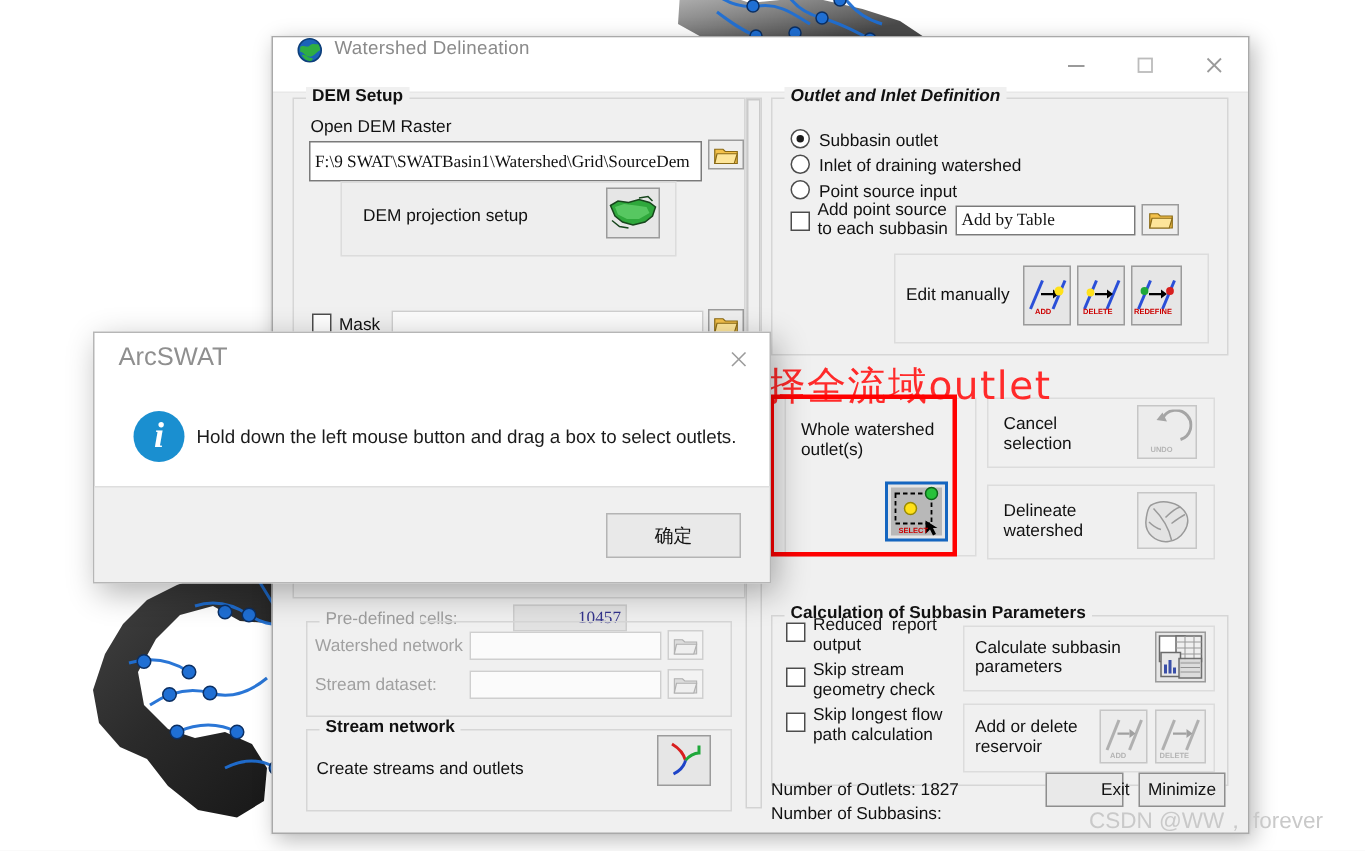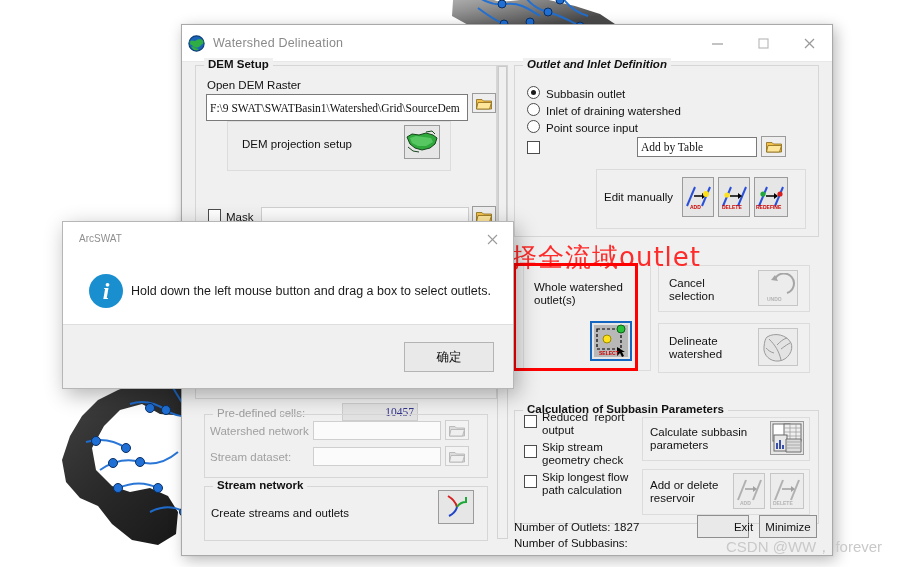--- a/index.html
+++ b/index.html
@@ -14,21 +14,21 @@
   #map-bg{position:absolute;left:0;top:0;width:910px;height:567px;background:#ffffff;overflow:hidden;}
 
   
   .win{
     position:absolute;background:#f0f0f0;
     border:1px solid #a9a9a9;
     box-shadow:0 0 0 1px rgba(0,0,0,.02), 3px 4px 14px rgba(0,0,0,.28);
   }
   .titlebar{
     height:37px;background:#ffffff;border-bottom:1px solid #e8e8e8;
-    display:flex;align-items:center;padding:0 0 0 6px;box-sizing:border-box;
+    display:flex;align-items:flex-start;padding:0 0 0 16px;box-sizing:border-box;
   }
   .title-ico{width:17px;height:17px;margin-right:8px;flex:0 0 auto;}
   .title-txt{font-size:12.5px;color:#8a8a8a;letter-spacing:.2px;flex:1 1 auto;}
   .title-btns{display:flex;height:37px;}
   .tbtn{width:46px;height:37px;display:flex;align-items:center;justify-content:center;color:#9a9a9a;font-size:13px;}
   .tbtn svg{display:block;}
 
   .group{
     position:absolute;border:1px solid #d6d6d6;background:transparent;
   }
@@ -79,21 +79,21 @@
   
   .vscroll{position:absolute;background:#f0f0f0;border:1px solid #d3d3d3;box-sizing:border-box;}
   .vthumb{position:absolute;background:#f0f0f0;border:1px solid #cacaca;box-sizing:border-box;}
 
   
   .modal{
     position:absolute;background:#ffffff;border:1px solid #b6b6b6;
     box-shadow:4px 6px 20px rgba(0,0,0,.30);
   }
   .modal-title{height:32px;display:flex;align-items:center;padding-left:16px;box-sizing:border-box;}
-  .modal-title span{font-size:10px;color:#8f8f8f;}
+  .modal-title span{font-size:17px;color:#8f8f8f;}
   .modal-x{position:absolute;right:8px;top:6px;width:26px;height:22px;display:flex;align-items:center;justify-content:center;color:#9b9b9b;}
   .modal-body{position:relative;height:100px;}
   .info-circle{
     position:absolute;width:34px;height:34px;border-radius:50%;
     background:#1a8fd0;display:flex;align-items:center;justify-content:center;
     color:#fff;font-family:"Liberation Serif",serif;font-size:24px;font-style:italic;font-weight:bold;
   }
   .modal-msg{position:absolute;font-size:12.5px;color:#1b1b1b;}
   .modal-foot{
     position:absolute;left:0;right:0;bottom:0;height:63px;background:#f0f0f0;border-top:1px solid #dedede;
@@ -292,20 +292,22 @@
   </div>
 
   <div class="rad on" style="left:345px;top:61px;"></div>
   <div class="lbl" style="left:364px;top:63px;">Subbasin outlet</div>
   <div class="rad" style="left:345px;top:78px;"></div>
   <div class="lbl" style="left:364px;top:80px;">Inlet of draining watershed</div>
   <div class="rad" style="left:345px;top:95px;"></div>
   <div class="lbl" style="left:364px;top:97px;">Point source input</div>
 
   <div class="chk" style="left:345px;top:116px;"></div>
+  <div class="lbl" style="left:363px;top:109px;">Add point source
+to each subbasin</div>
   <div class="tbox" style="left:455px;top:112px;width:120px;height:20px;">Add by Table</div>
   <div class="folder-btn" style="left:579px;top:111px;width:25px;height:21px;">
     <svg width="16" height="13" viewBox="0 0 16 13">
       <path d="M0.5,2.5 L6,2.5 L7.5,4 L15.5,4 L15.5,12 L0.5,12 Z" fill="#f3c14b" stroke="#8a6a16" stroke-width=".8"></path>
       <path d="M2,5.5 L15.5,5.5 L13.5,12 L0.5,12 Z" fill="#fde59a" stroke="#8a6a16" stroke-width=".8"></path>
     </svg>
   </div>
 
   <div class="panelbox" style="left:414px;top:144px;width:208px;height:58px;"></div>
   <div class="lbl" style="left:422px;top:166px;">Edit manually</div>

